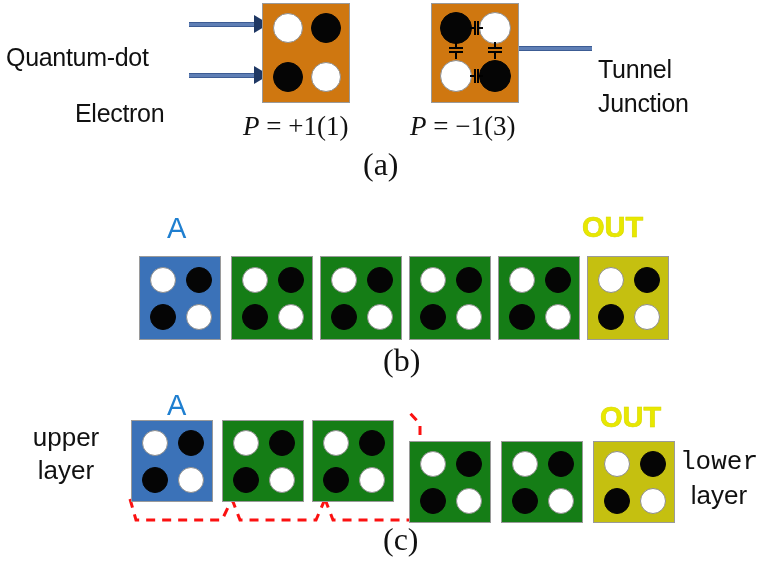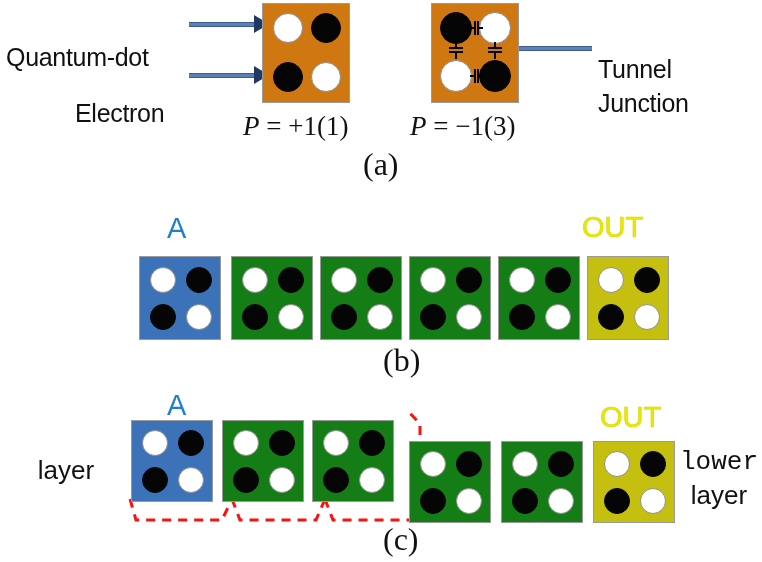--- a/index.html
+++ b/index.html
@@ -48,21 +48,21 @@
   .poleq .nonital { font-style: normal; }
 
   .tag-a {
     font-size: 29px;
     color: #1f7fd0;
     font-weight: 400;
   }
   .tag-out {
     font-size: 29px;
     color: #e8e800;
-    font-weight: 400;
+    font-weight: 700;
     -webkit-text-stroke: 0.6px #d8d800;
   }
   .layer-text {
     font-size: 26px;
     color: #111111;
     text-align: center;
     line-height: 1.08;
   }
 
   
@@ -219,20 +219,21 @@
     <div class="dot black" style="left:46px; top:10px; width:26px; height:26px;"></div>
     <div class="dot black" style="left:10px; top:47px; width:26px; height:26px;"></div>
     <div class="dot white" style="left:46px; top:47px; width:26px; height:26px;"></div>
   </div>
 
   <div class="txt panel-letter" style="left:383px; top:344px;">(b)</div>
 
   <div class="txt tag-a" style="left:167px; top:390px;">A</div>
   <div class="txt tag-out" style="left:600px; top:402px;">OUT</div>
 
+  <div class="txt layer-text" style="left:6px; top:423px; width:120px;">upper</div>
   <div class="txt layer-text" style="left:6px; top:456px; width:120px;">layer</div>
 
   <div class="txt layer-text" style="left:676px; top:448px; width:86px;font-family:Liberation Mono, monospace;">lower</div>
   <div class="txt layer-text" style="left:676px; top:481px; width:86px;">layer</div>
 
   <svg class="dashed-svg" width="762" height="562">
     <g fill="none" stroke="#fb1111" stroke-width="3" stroke-dasharray="9,7" stroke-linecap="butt">
 
       <path d="M 130 499 L 136 520 L 222 520 L 232 499"></path>
 

